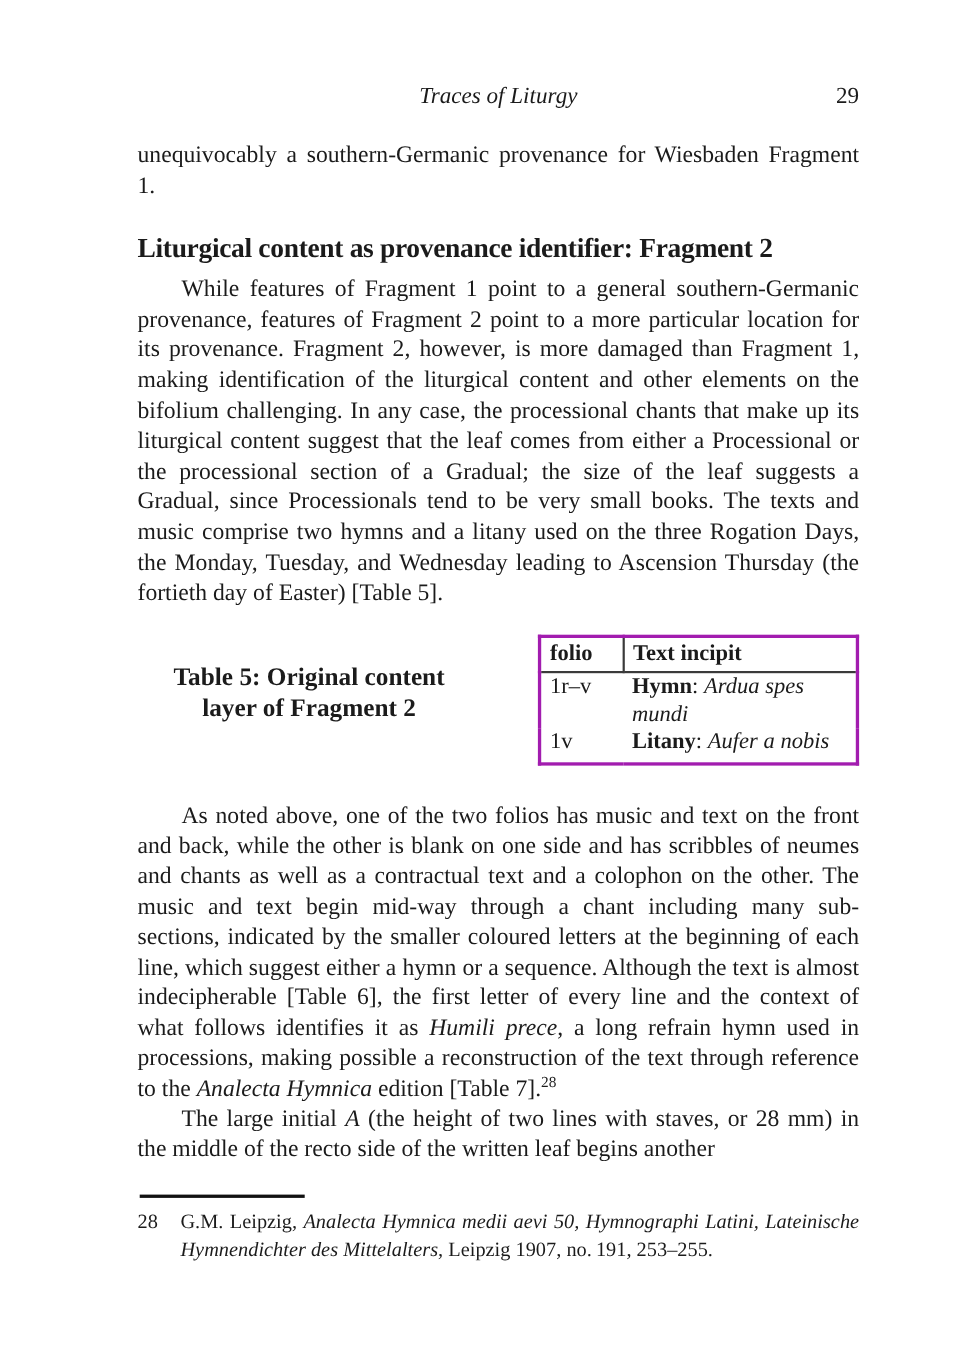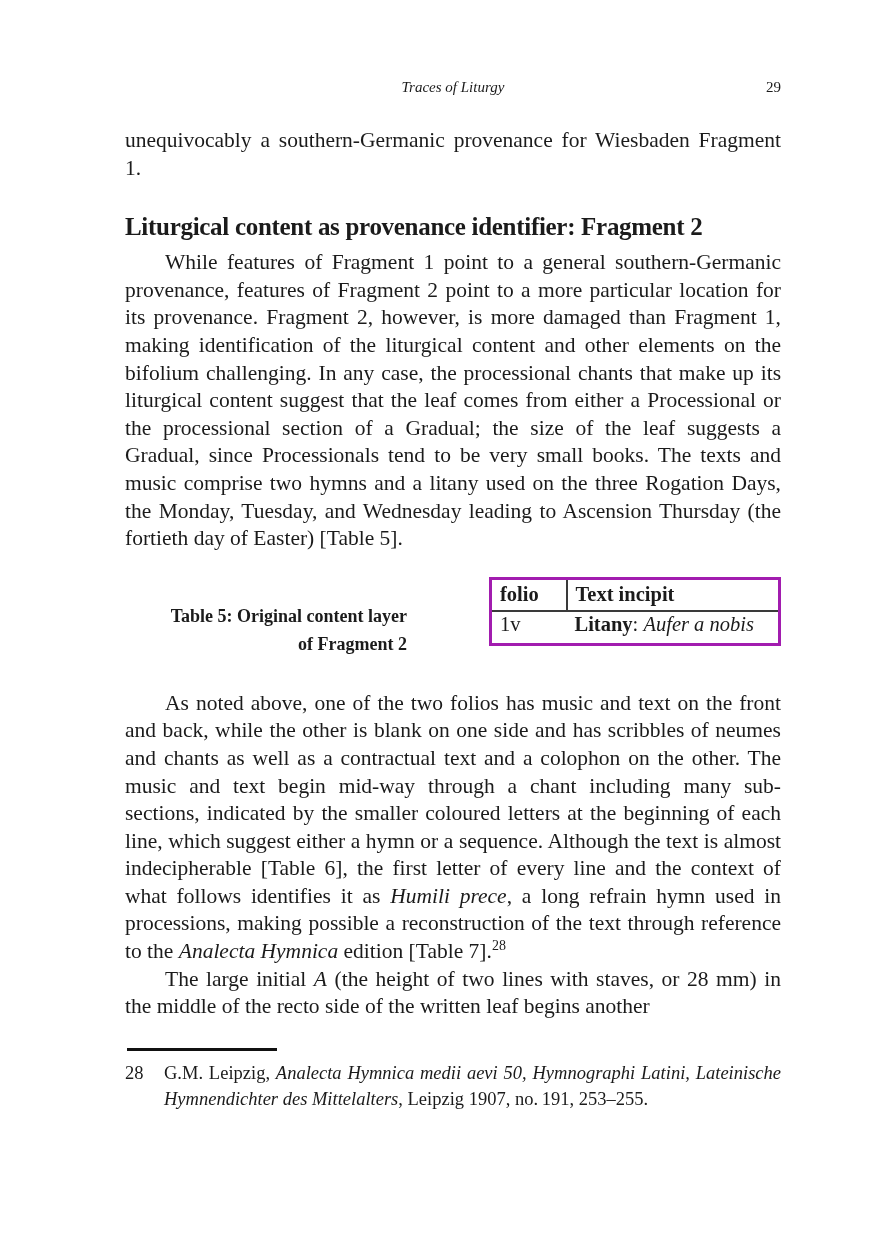--- a/index.html
+++ b/index.html
@@ -17,21 +17,21 @@
     left: 125px;
     top: 0;
     width: 656px;
   }
 
   
   .running-header {
     position: relative;
     margin-top: 74px;
     height: 26px;
-    font-size: 15px;
+    font-size: 21px;
     line-height: 26px;
   }
   .running-title {
     display: block;
     text-align: center;
     font-style: italic;
   }
   .page-number {
     position: absolute;
     right: 0;
@@ -61,23 +61,23 @@
   .table-block {
     display: flex;
     align-items: flex-start;
     margin: 24px 0 23px 0;
   }
   .table-caption {
     width: 252px;
     margin-left: 30px;
     margin-top: 25px;
     font-weight: bold;
-    font-size: 18px;
+    font-size: 23px;
     line-height: 28px;
-    text-align: right;
+    text-align: center;
   }
   .folio-table {
     border-collapse: collapse;
     margin-left: auto;
     width: 292px;
     font-size: 20.5px;
     line-height: 25px;
     table-layout: fixed;
   }
   .folio-table, .folio-table tr, .folio-table th, .folio-table td { box-sizing: border-box; }
@@ -150,20 +150,24 @@
     <div class="table-block">
       <div class="table-caption">Table 5: Original content layer of Fragment 2</div>
       <table class="folio-table">
         <thead>
           <tr>
             <th class="col-folio">folio</th>
             <th>Text incipit</th>
           </tr>
         </thead>
         <tbody>
+          <tr>
+            <td>1r–v</td>
+            <td><span class="s-b">Hymn</span><span>: </span><span class="s-i">Ardua spes mundi</span></td>
+          </tr>
           <tr class="last-row">
             <td>1v</td>
             <td><span class="s-b">Litany</span><span>: </span><span class="s-i">Aufer a nobis</span></td>
           </tr>
         </tbody>
       </table>
     </div>
 
     <p class="para indent mid-para"><span>As noted above, one of the two folios has music and text on the front and back, while the other is blank on one side and has scribbles of neumes and chants as well as a contractual text and a colophon on the other. The music and text begin mid-way through a chant including many sub-sections, indicated by the smaller coloured letters at the beginning of each line, which suggest either a hymn or a sequence. Although the text is almost indecipherable [Table 6], the first letter of every line and the context of what follows identifies it as </span><span class="s-i">Humili prece</span><span>, a long refrain hymn used in processions, making possible a reconstruction of the text through reference to the </span><span class="s-i">Analecta Hymnica</span><span> edition [Table 7].</span><span class="s-sup">28</span></p>
 

